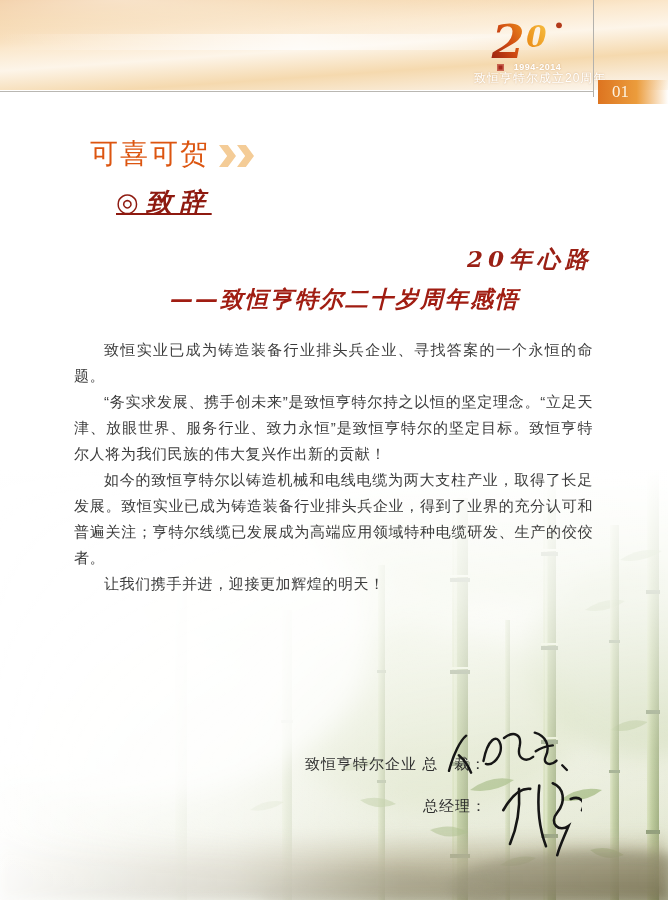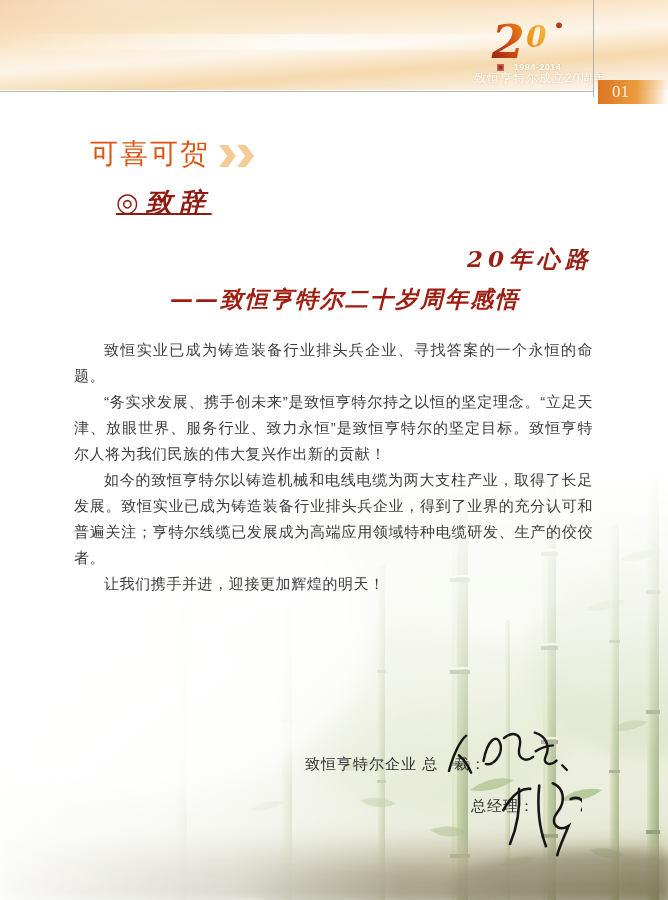--- a/index.html
+++ b/index.html
@@ -85,21 +85,21 @@
   .paragraphs{margin-top:22px;}
   .paragraphs p{
     margin:0;text-indent:2em;font-size:15px;line-height:26px;
     letter-spacing:0.6px;color:#3c3c3c;text-align:justify;
   }
 
   
   .sig-layer{position:absolute;left:0;top:0;width:668px;height:900px;z-index:3;pointer-events:none;}
   .sig-label{position:absolute;font-size:15px;color:#303030;letter-spacing:1px;white-space:nowrap;}
   .sig-label.president{left:305px;top:755px;}
-  .sig-label.manager{left:423px;top:797px;margin-left:48px;}
+  .sig-label.manager{left:423px;top:797px;}
   .sig-svg{position:absolute;}
   .sig-svg.president{left:437px;top:722px;}
   .sig-svg.manager{left:492px;top:772px;}
 </style>
 </head>
 <body>
 
 <div class="page">
 
   <div class="bamboo-wrap">

